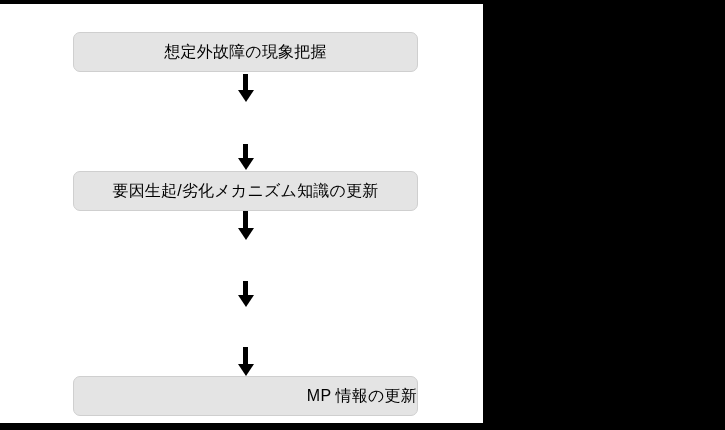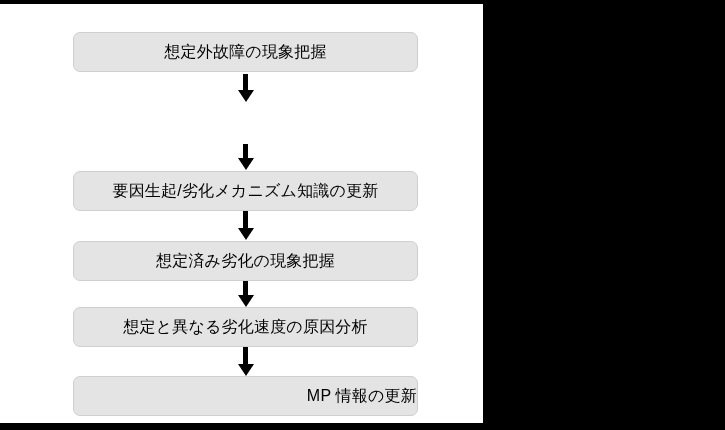--- a/index.html
+++ b/index.html
@@ -130,32 +130,26 @@
 
       <div class="node" style="top:167px;">
         <span class="node-label">要因生起/劣化メカニズム知識の更新</span>
       </div>
 
       <div class="arrow" style="top:207px; height:29px;">
         <div class="shaft" style="height:17px;"></div>
         <div class="head" style="top:17px;"></div>
       </div>
 
-      <div class="node" style="top:237px;">
-        <span class="node-label">想定済み劣化の現象把握</span>
-      </div>
 
       <div class="arrow" style="top:277px; height:26px;">
         <div class="shaft" style="height:14px;"></div>
         <div class="head" style="top:14px;"></div>
       </div>
 
-      <div class="node" style="top:303px;">
-        <span class="node-label">想定と異なる劣化速度の原因分析</span>
-      </div>
 
       <div class="arrow" style="top:343px; height:29px;">
         <div class="shaft" style="height:17px;"></div>
         <div class="head" style="top:17px;"></div>
       </div>
 
       <div class="node" style="top:372px;justify-content:flex-end;">
         <span class="node-label">MP 情報の更新</span>
       </div>
 

